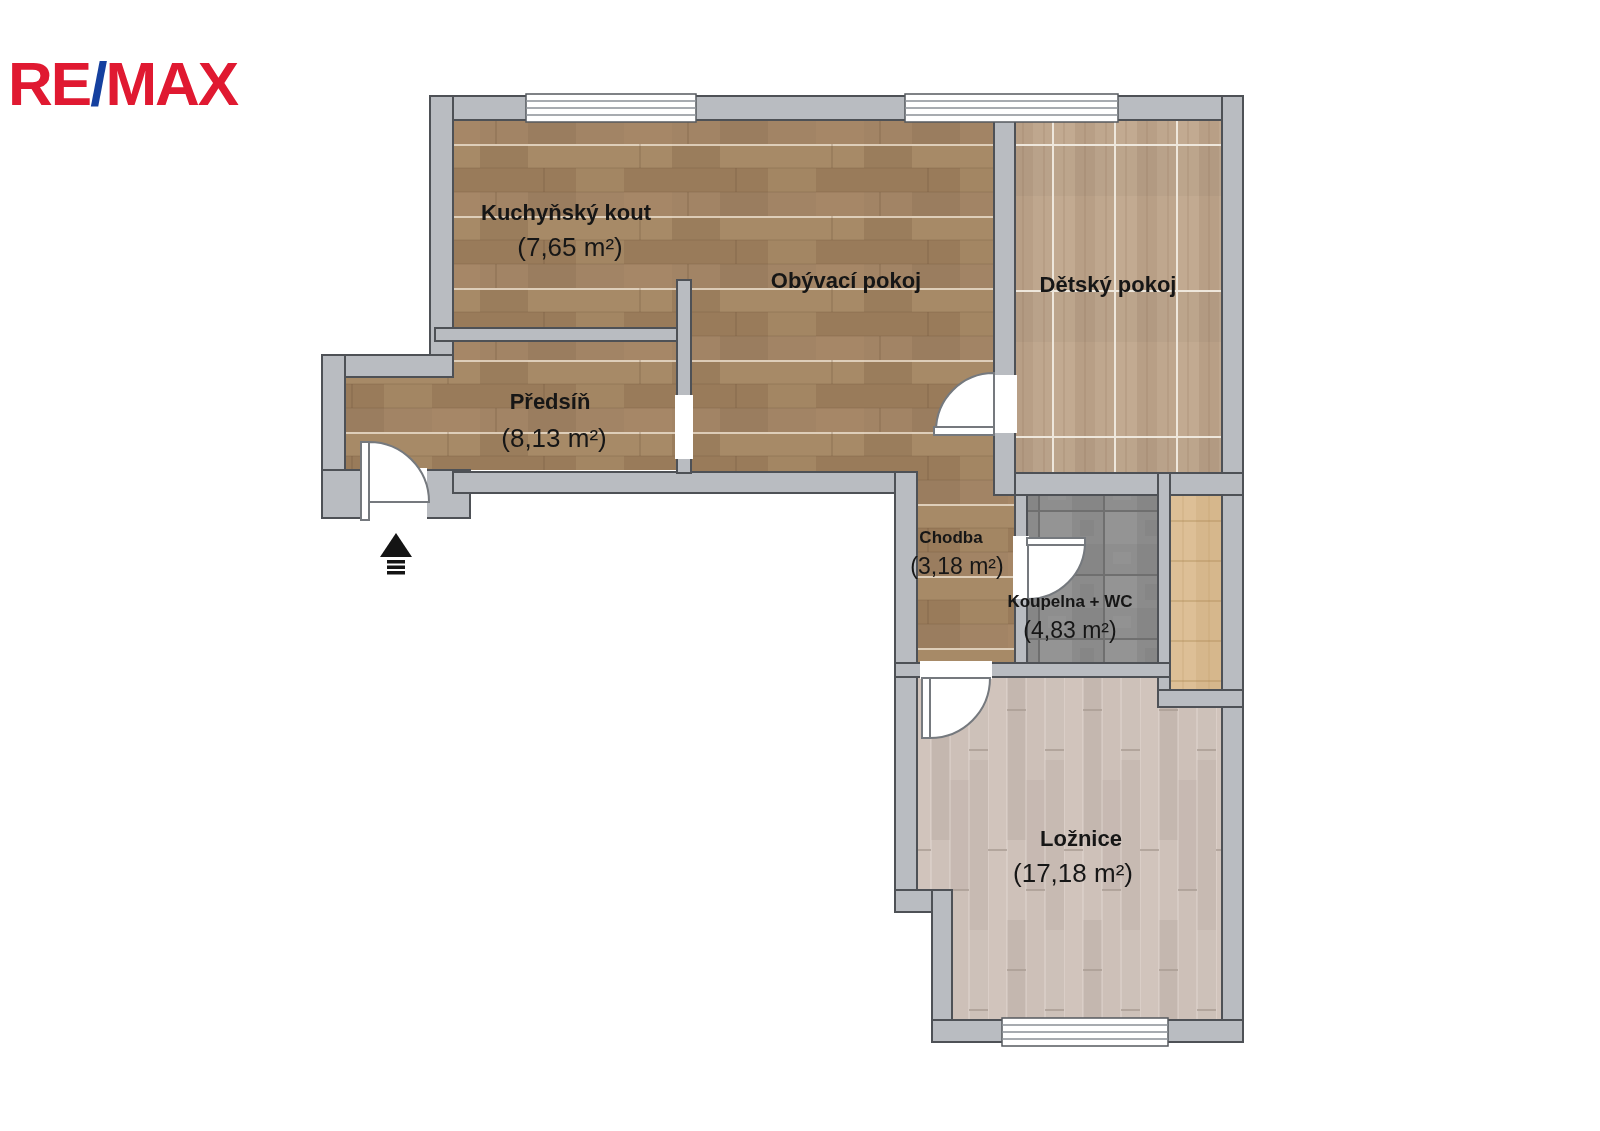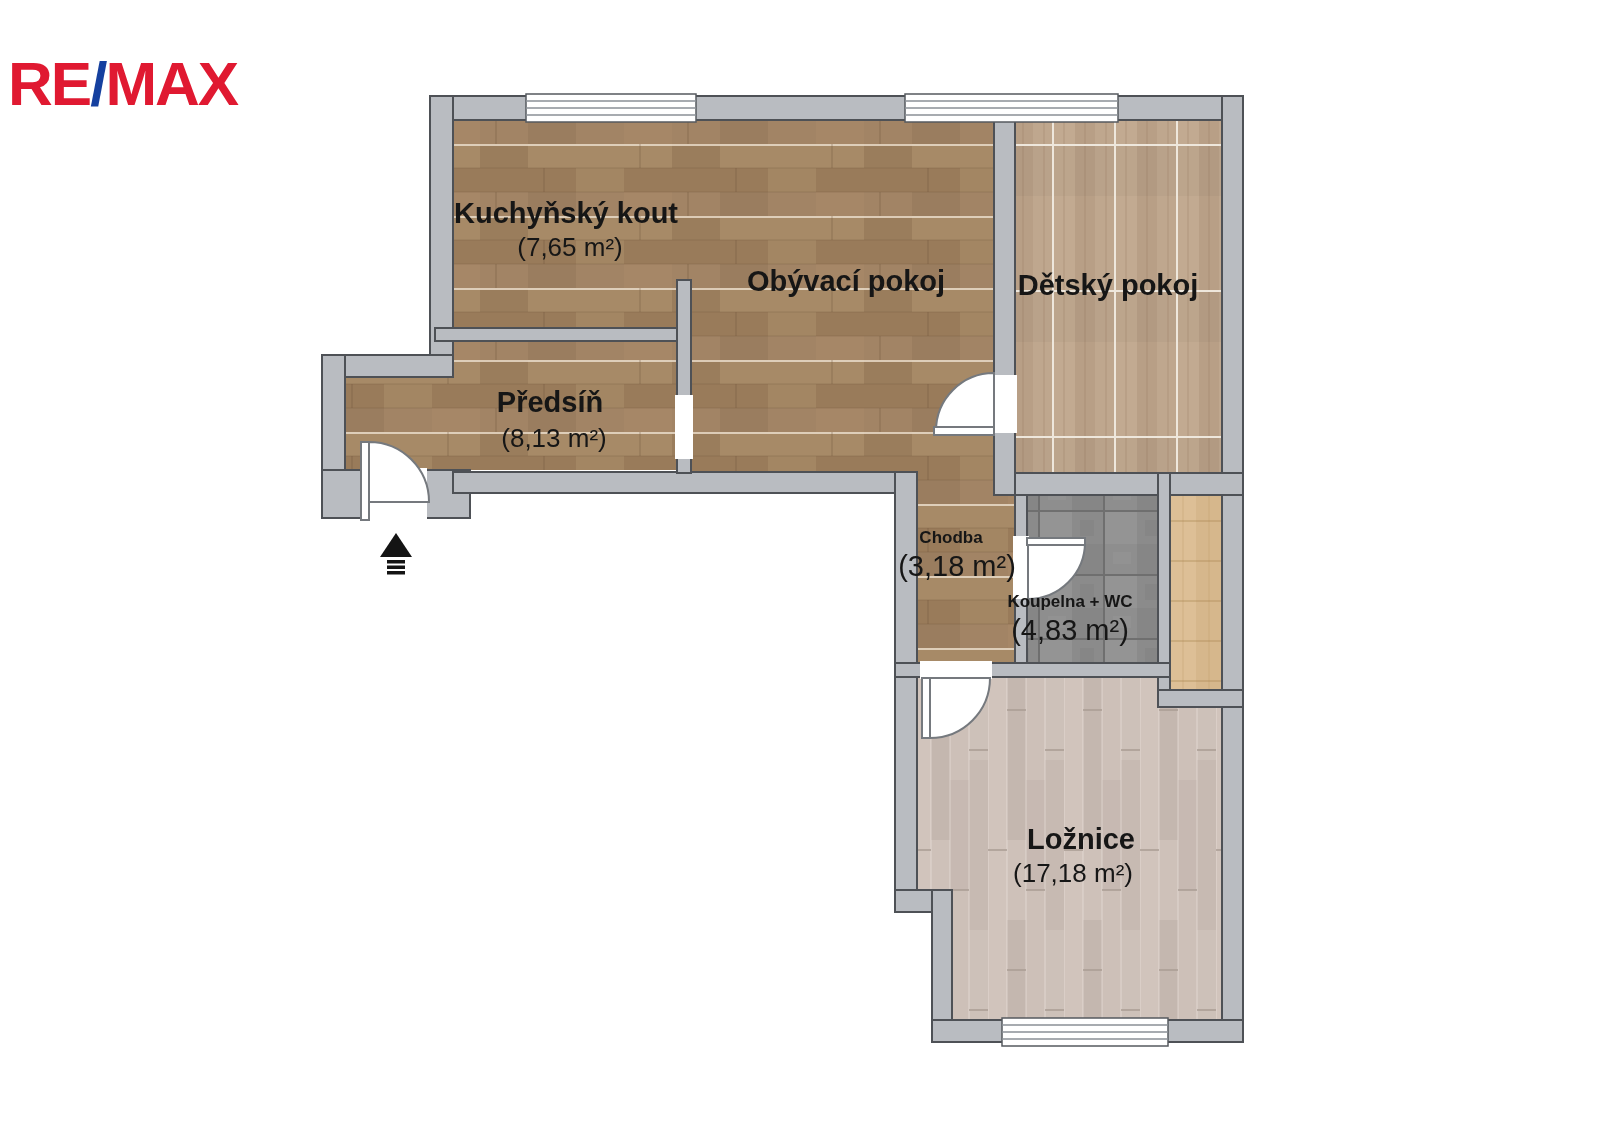--- a/index.html
+++ b/index.html
@@ -1,24 +1,24 @@
 <!DOCTYPE html>
 <html><head>
 <meta charset="utf-8">
 <style>
   html,body{margin:0;padding:0;background:#ffffff;}
   #stage{position:relative;width:1600px;height:1131px;background:#ffffff;overflow:hidden;
          font-family:"Liberation Sans","DejaVu Sans",sans-serif;}
   #plan-svg{position:absolute;left:0;top:0;}
   .lbl{position:absolute;transform:translate(-50%,-50%);white-space:nowrap;color:#161616;
        font-family:"Liberation Sans","DejaVu Sans",sans-serif;line-height:1;}
-  .lbl.name{font-weight:700;font-size:29px;}
+  .lbl.name{font-weight:700;font-size:22px;}
   .lbl.area{font-weight:400;font-size:26px;}
   .lbl.small-name{font-weight:700;font-size:17px;}
-  .lbl.small-area{font-weight:400;font-size:29px;}
+  .lbl.small-area{font-weight:400;font-size:23px;}
   #logo{position:absolute;left:8px;top:48px;font-weight:700;font-size:62px;letter-spacing:-2px;}
   #logo .red{color:#e01931;}
   #logo .blue{color:#15409f;}
 </style>
 </head>
 <body>
 
 <div id="stage">
 
   <svg id="plan-svg" viewBox="0 0 1600 1131" width="1600" height="1131">

